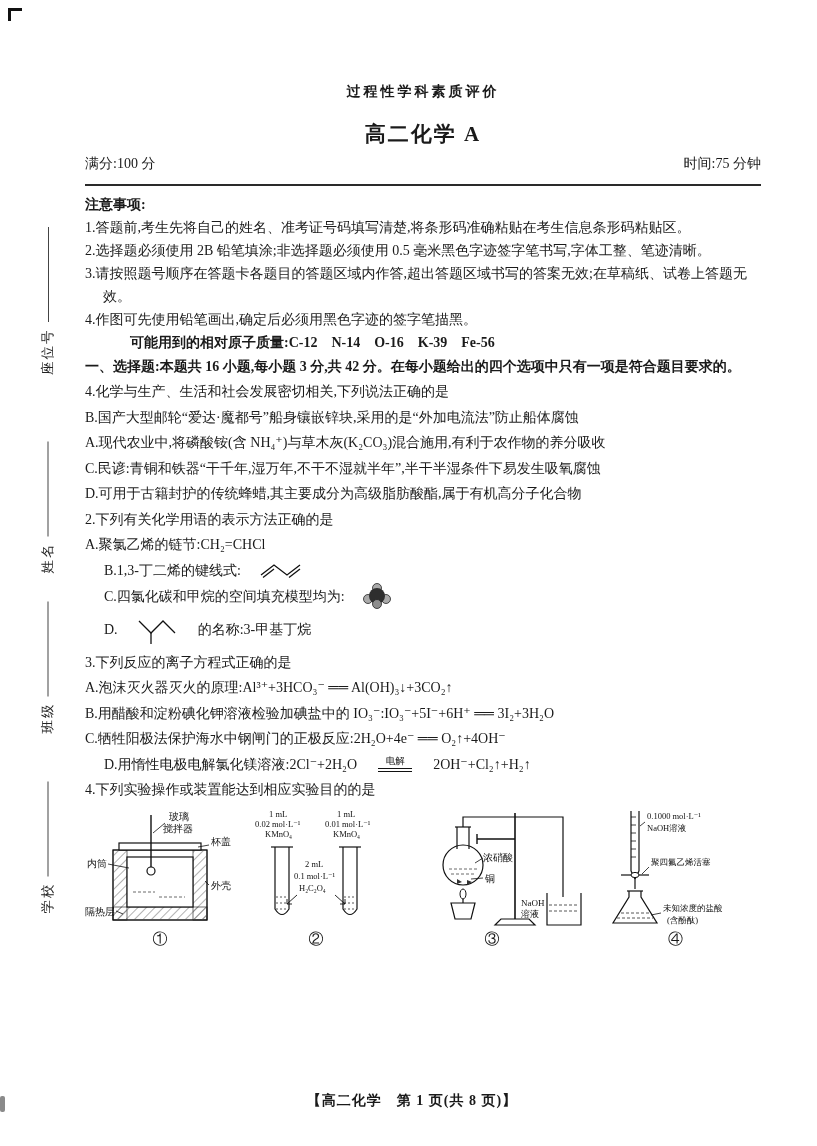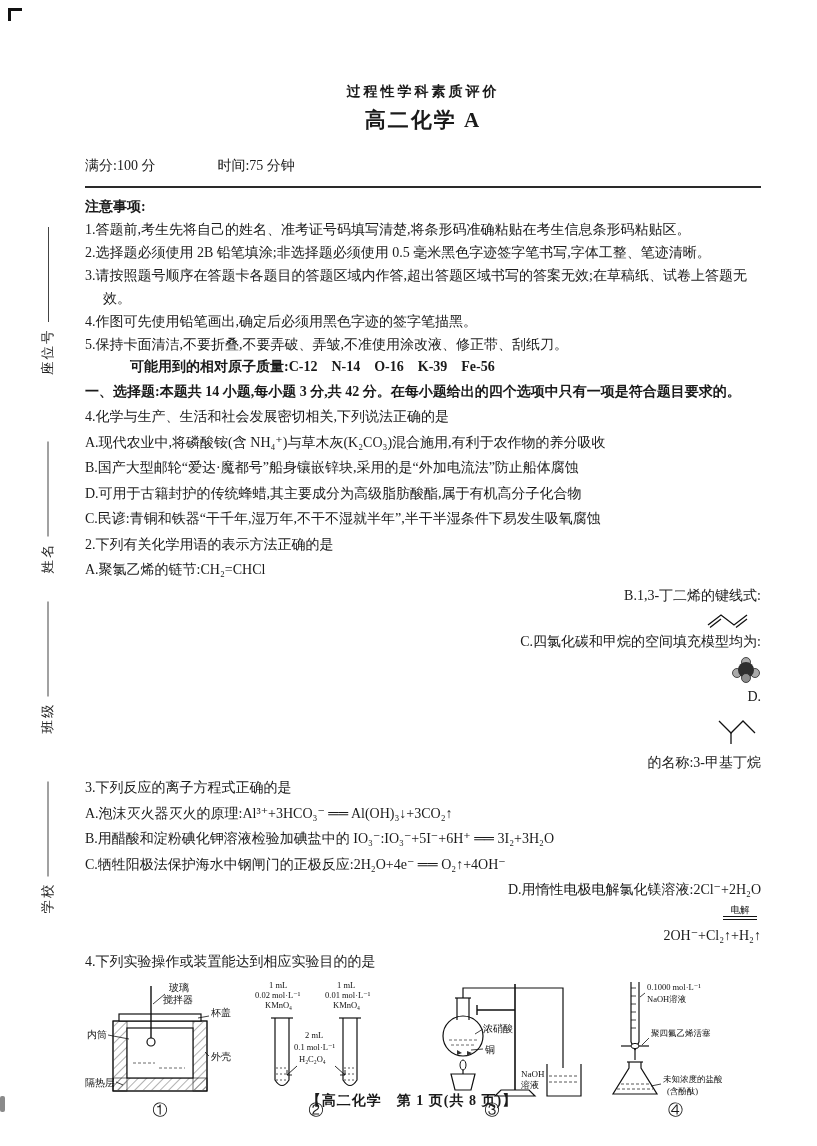--- a/index.html
+++ b/index.html
@@ -15,34 +15,34 @@
   .smudge { position:absolute; left:0; top:1096px; width:5px; height:16px; background:#8a8a8a; border-radius:2px; }
 
   
   .seal-item { position:absolute; display:flex; align-items:center; gap:6px;
     transform:rotate(-90deg); transform-origin:center center;
     font-size:13.5px; letter-spacing:2px; color:#222; white-space:nowrap; }
   .seal-line { display:inline-block; width:95px; height:0; border-bottom:1px solid #444; }
 
   .content { position:absolute; left:85px; top:84px; width:676px; }
   .title { text-align:center; font-size:14px; font-weight:bold; letter-spacing:3px; line-height:1.2; }
-  .subtitle { text-align:center; font-size:21px; font-weight:bold; letter-spacing:2px; margin-top:5px; }
-  .info-line { display:flex; justify-content:flex-start; gap:62px; margin-top:23px; font-size:14px; }
+  .subtitle { text-align:center; font-size:21px; font-weight:bold; letter-spacing:2px; margin-top:19px; }
+  .info-line { display:flex; justify-content:space-between; gap:62px; margin-top:7px; font-size:14px; }
   .rule { border:none; border-top:2.5px solid #2a2a2a; margin-top:11px; }
 
   .notes { margin-top:8px; line-height:1.64; }
   .bold { font-weight:bold; }
   .note-item { padding-left:18px; text-indent:-18px; }
   .masses { line-height:1.64;margin-left:45px; }
   .section-heading { line-height:1.7; margin-top:1px; padding-left:18px; text-indent:-18px; }
 
   .question { line-height:1.82; }
   .stem { }
   .option { padding-left:19px; text-indent:-19px; }
-  .option-row { padding-left:19px; display:flex; align-items:flex-end; gap:3px;flex-direction:column; }
+  .option-row { padding-left:19px; display:flex; align-items:center; gap:17px; }
   .option-row.tall { min-height:40px; }
   .cond-eq { display:inline-flex; flex-direction:column; align-items:center; margin:0 4px; line-height:1; }
   .cond-label { font-size:9.5px; }
   .dbl-line { width:34px; height:4px; border-top:1.2px solid #111; border-bottom:1.2px solid #111; margin-top:1px; }
 
   .diagrams { display:flex; gap:6px; margin-top:4px; }
   .app { text-align:center; }
   .app-num { font-size:15px; margin-top:1px; line-height:1.2; }
   svg { display:block; }
   svg text { font-family:inherit; fill:#111; }
@@ -83,32 +83,31 @@
       <span>时间:75 分钟</span>
     </div>
     <div class="rule"></div>
 
     <div class="notes">
       <div class="bold">注意事项:</div>
       <div class="note-item">1.答题前,考生先将自己的姓名、准考证号码填写清楚,将条形码准确粘贴在考生信息条形码粘贴区。</div>
       <div class="note-item">2.选择题必须使用 2B 铅笔填涂;非选择题必须使用 0.5 毫米黑色字迹签字笔书写,字体工整、笔迹清晰。</div>
       <div class="note-item">3.请按照题号顺序在答题卡各题目的答题区域内作答,超出答题区域书写的答案无效;在草稿纸、试卷上答题无效。</div>
       <div class="note-item">4.作图可先使用铅笔画出,确定后必须用黑色字迹的签字笔描黑。</div>
-      <div class="note-item">5.保持卡面清洁,不要折叠,不要弄破、弄皱,不准使用涂改液、修正带、刮纸刀。</div>
       <div class="masses bold">可能用到的相对原子质量:C-12　N-14　O-16　K-39　Fe-56</div>
     </div>
 
-    <div class="section-heading bold">一、选择题:本题共 14 小题,每小题 3 分,共 42 分。在每小题给出的四个选项中只有一项是符合题目要求的。</div>
+    <div class="section-heading bold">一、选择题:本题共 16 小题,每小题 3 分,共 42 分。在每小题给出的四个选项中只有一项是符合题目要求的。</div>
 
     <div class="question">
       <div class="stem">4.化学与生产、生活和社会发展密切相关,下列说法正确的是</div>
+      <div class="option">B.国产大型邮轮“爱达·魔都号”船身镶嵌锌块,采用的是“外加电流法”防止船体腐蚀</div>
       <div class="option">A.现代农业中,将磷酸铵(含 NH₄⁺)与草木灰(K₂CO₃)混合施用,有利于农作物的养分吸收</div>
-      <div class="option">B.国产大型邮轮“爱达·魔都号”船身镶嵌锌块,采用的是“外加电流法”防止船体腐蚀</div>
+      <div class="option">C.民谚:青铜和铁器“干千年,湿万年,不干不湿就半年”,半干半湿条件下易发生吸氧腐蚀</div>
       <div class="option">D.可用于古籍封护的传统蜂蜡,其主要成分为高级脂肪酸酯,属于有机高分子化合物</div>
-      <div class="option">C.民谚:青铜和铁器“干千年,湿万年,不干不湿就半年”,半干半湿条件下易发生吸氧腐蚀</div>
     </div>
 
     <div class="question">
       <div class="stem">2.下列有关化学用语的表示方法正确的是</div>
       <div class="option">A.聚氯乙烯的链节:CH₂=CHCl</div>
       <div class="option-row">
         <span>B.1,3-丁二烯的键线式:</span>
         <svg class="inline-svg" width="56" height="18" viewBox="0 0 56 18">
           <polyline points="3,14 16,4 29,14 42,4" fill="none" stroke="#111" stroke-width="1.3"></polyline>
           <line x1="5" y1="16.5" x2="16" y2="8" stroke="#111" stroke-width="1.3"></line>

